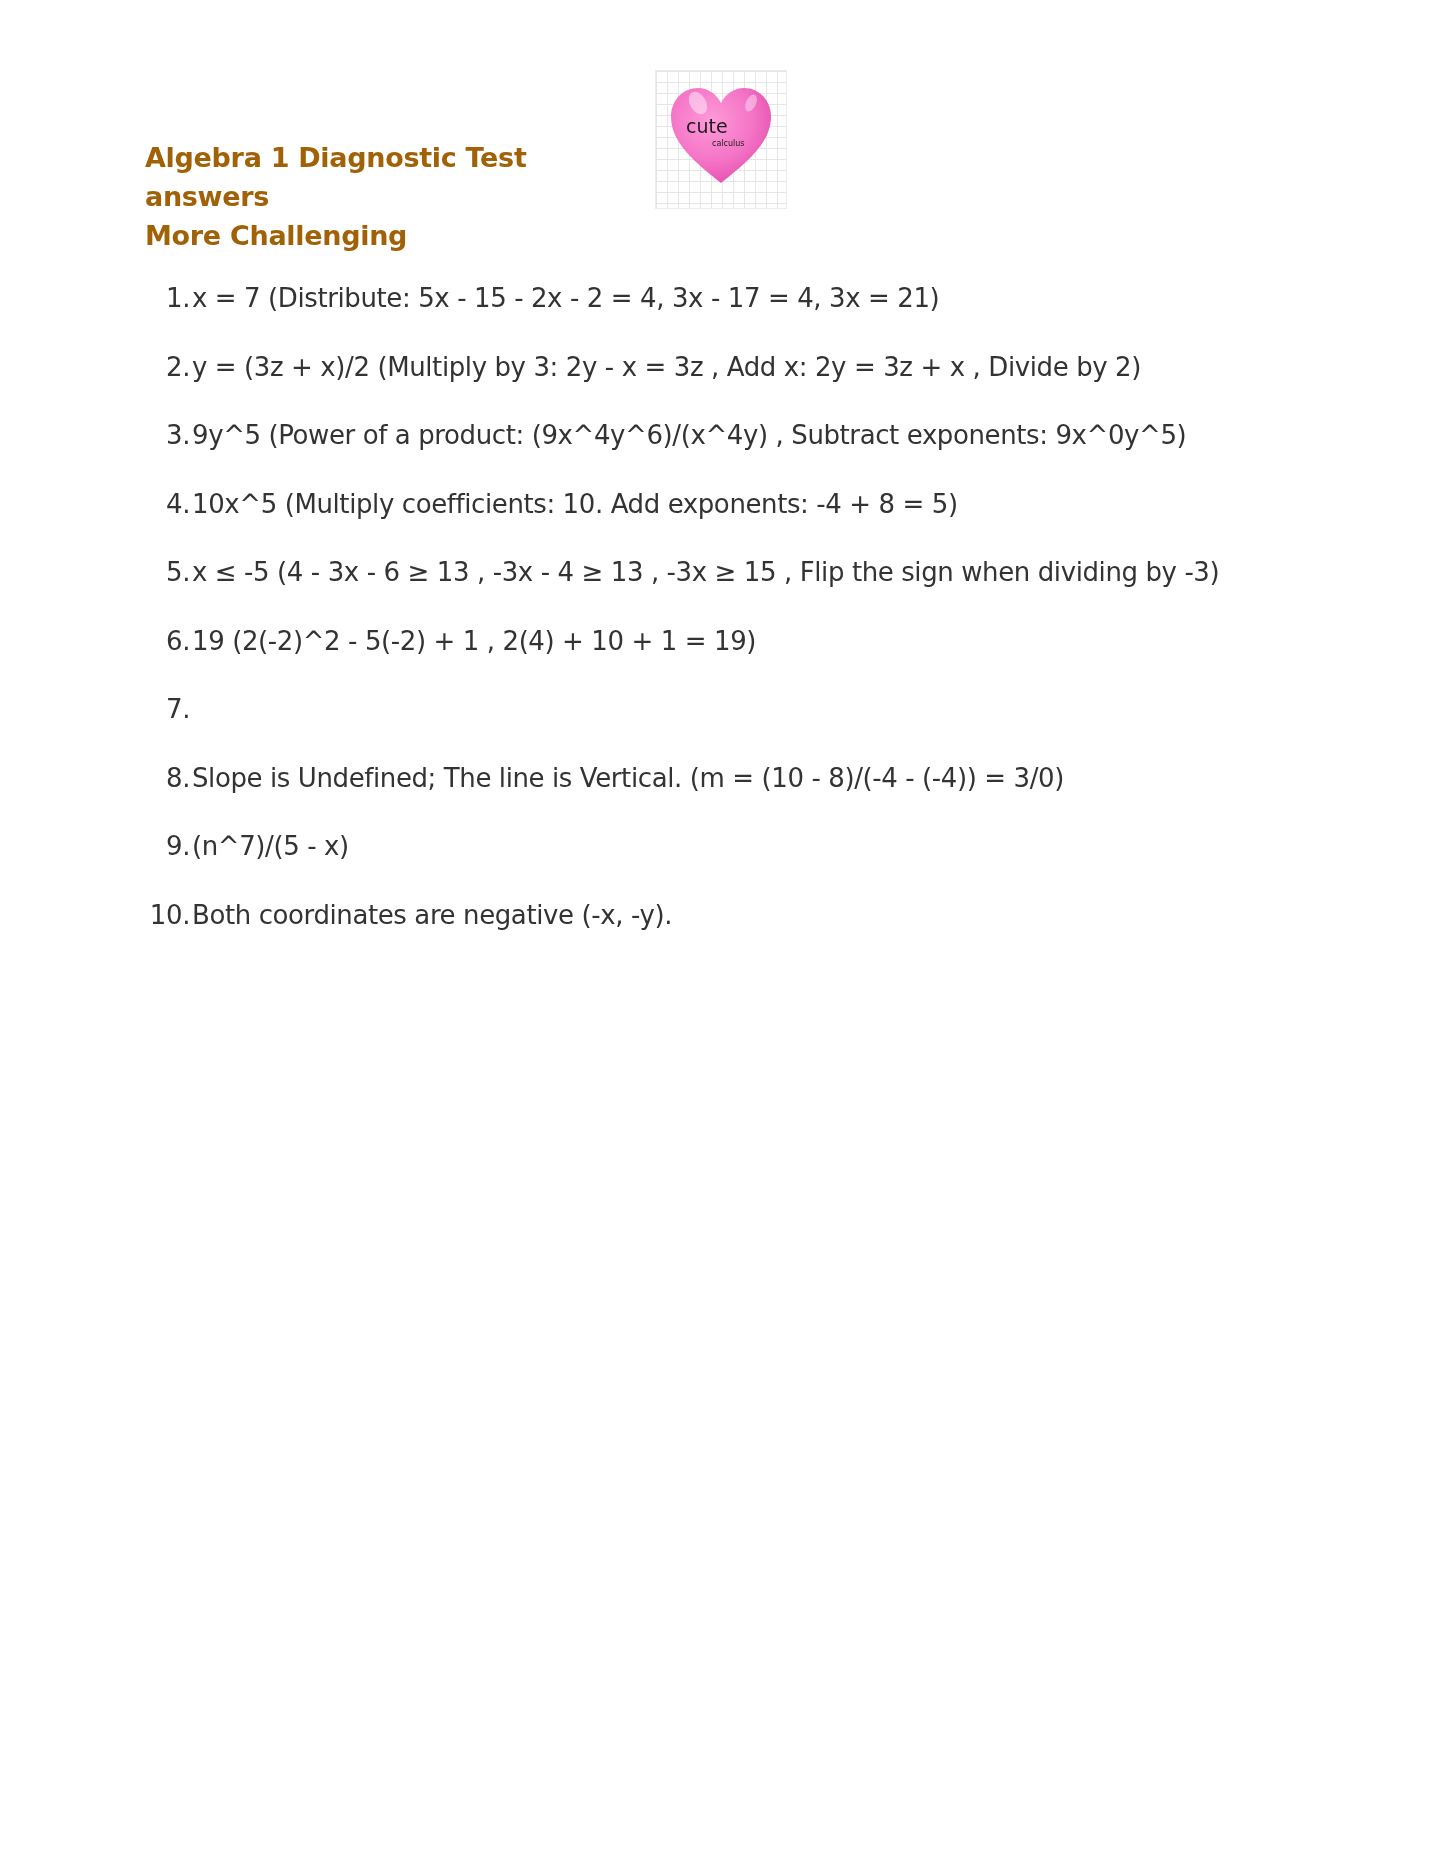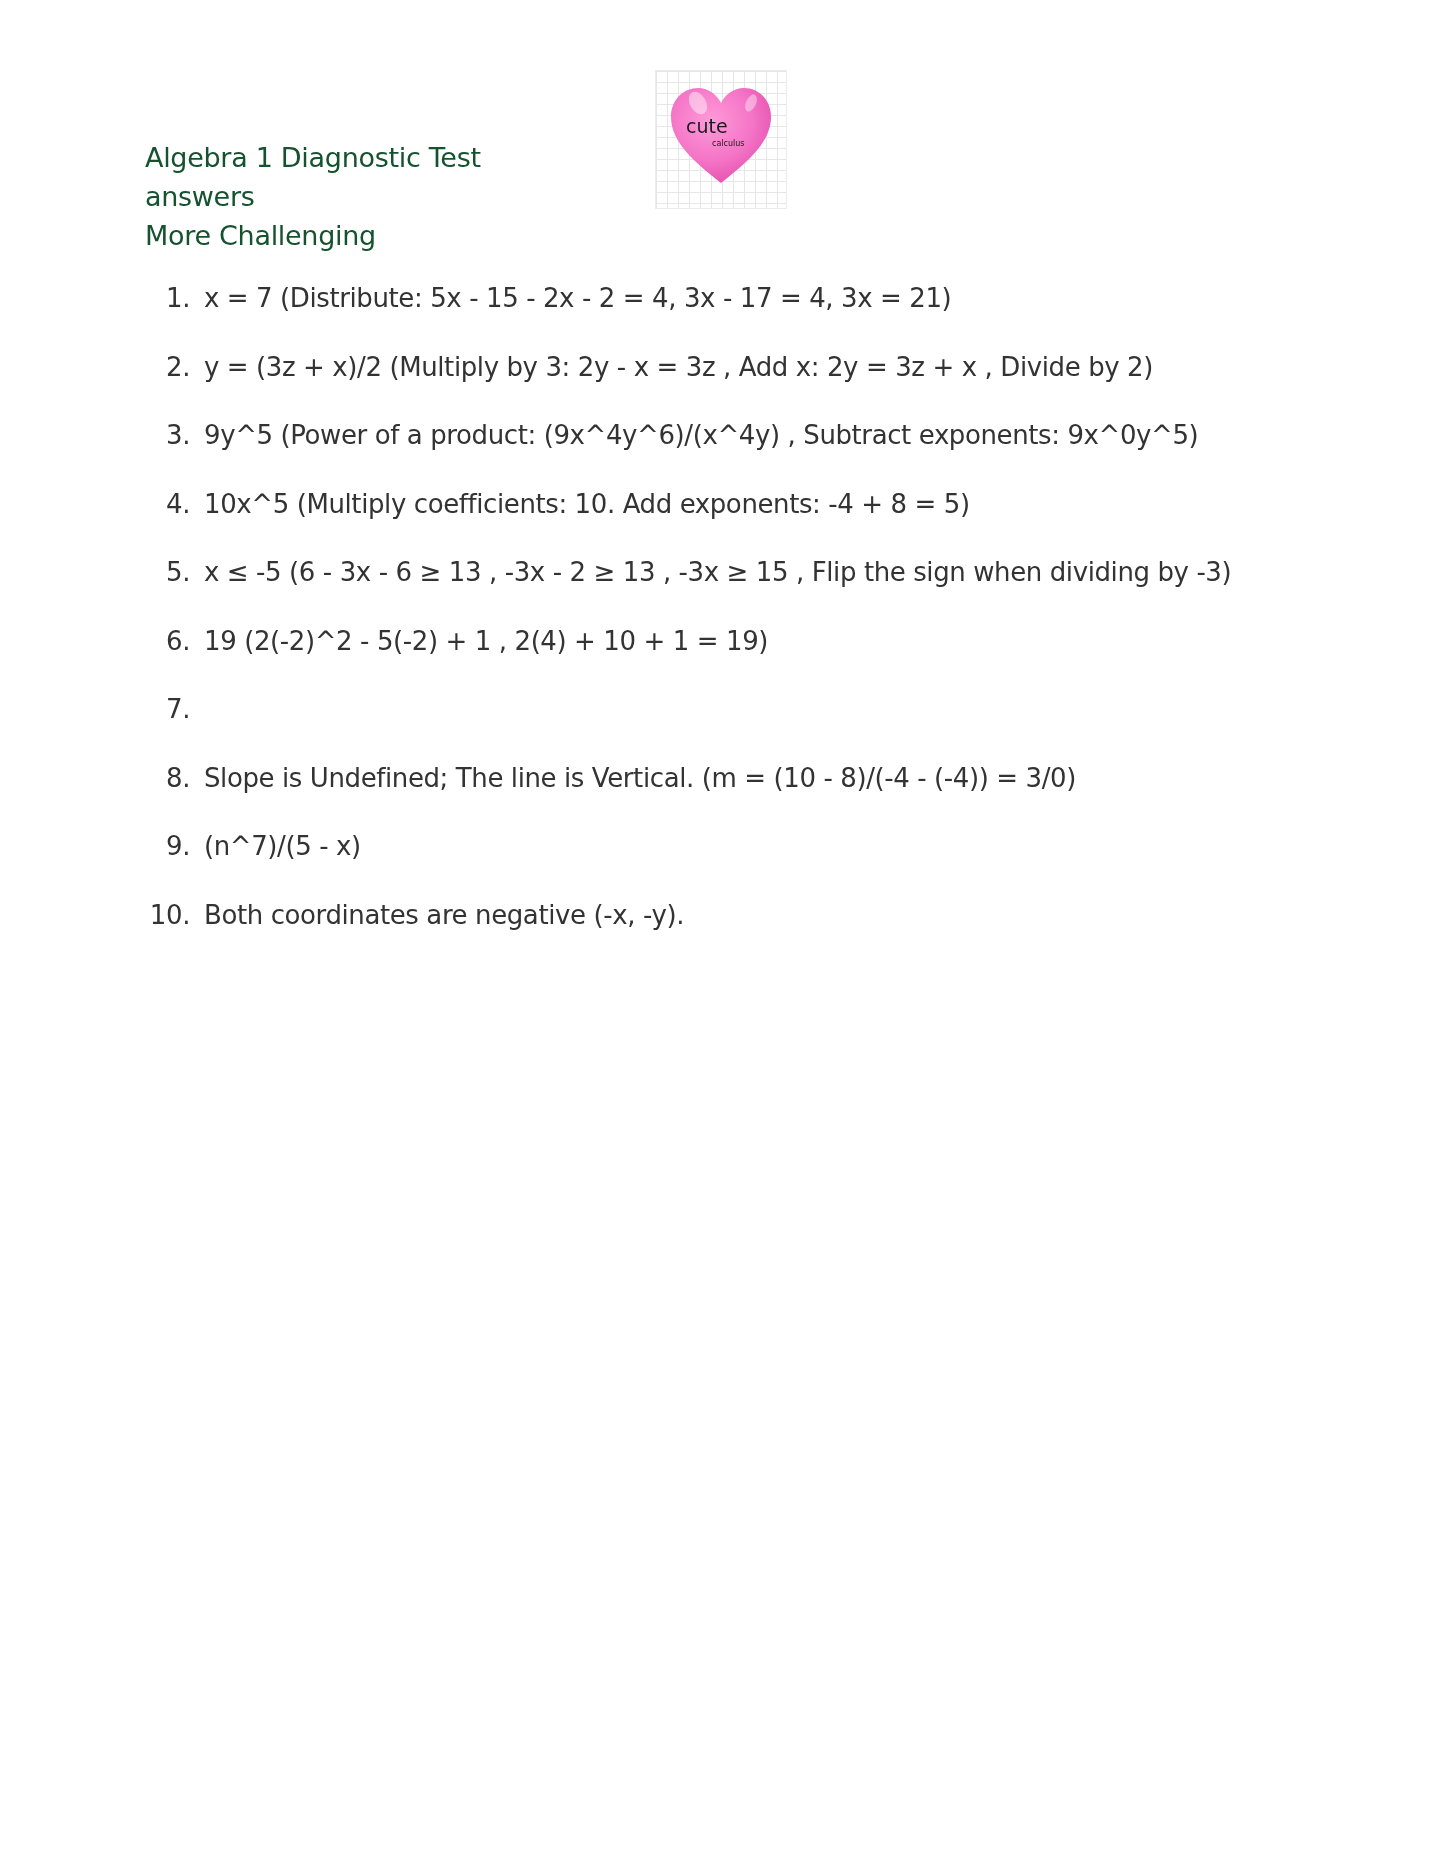--- a/index.html
+++ b/index.html
@@ -1,32 +1,32 @@
 <!DOCTYPE html>
 <html><head>
 <meta charset="utf-8">
 <style>
   html, body { margin: 0; padding: 0; background: #ffffff; }
   body { width: 1445px; height: 1871px; position: relative; overflow: hidden;
          font-family: "DejaVu Sans", sans-serif; color: #333333; }
-  .title { position: absolute; left: 145px; top: 138px; font-weight: normal;
-           font-size: 27px; line-height: 39px; color: #14532d; letter-spacing: -0.3px; }
+  .title { position: absolute; left: 145px; top: 138px; font-weight: bold;
+           font-size: 27px; line-height: 39px; color: #a16207; letter-spacing: -0.3px; }
   .title div { white-space: nowrap; }
   .logo { position: absolute; left: 655px; top: 70px; width: 132px; height: 139px;
           background-color: #ffffff;
           background-image:
             linear-gradient(#e6e6e6 1px, transparent 1px),
             linear-gradient(90deg, #e6e6e6 1px, transparent 1px);
           background-size: 11px 11px; border: 1px solid #ececec; box-sizing: border-box; }
   .logo svg { position: absolute; left: 0; top: 0; }
   .answers { position: absolute; left: 0; top: 278px; width: 1445px; margin: 0; padding: 0; list-style: none; }
   .answer { position: relative; height: 68.5px; font-size: 26px; line-height: 40px;
             white-space: nowrap; color: #333333; letter-spacing: -0.4px; }
   .num { position: absolute; right: calc(1445px - 190px); top: 0; text-align: right; }
-  .txt { position: absolute; left: 204px; top: 0; }
+  .txt { position: absolute; left: 192px; top: 0; }
 </style>
 </head>
 <body>
 
 <div class="title">
   <div>Algebra 1 Diagnostic Test</div>
   <div>answers</div>
   <div>More Challenging</div>
 </div>
 
@@ -59,21 +59,21 @@
   <li class="answer">
     <span class="num">3.</span>
     <span class="txt">9y^5 (Power of a product: (9x^4y^6)/(x^4y) , Subtract exponents: 9x^0y^5)</span>
   </li>
   <li class="answer">
     <span class="num">4.</span>
     <span class="txt">10x^5 (Multiply coefficients: 10. Add exponents: -4 + 8 = 5)</span>
   </li>
   <li class="answer">
     <span class="num">5.</span>
-    <span class="txt">x ≤ -5 (6 - 3x - 6 ≥ 13 , -3x - 2 ≥ 13 , -3x ≥ 15 , Flip the sign when dividing by -3)</span>
+    <span class="txt">x ≤ -5 (4 - 3x - 6 ≥ 13 , -3x - 4 ≥ 13 , -3x ≥ 15 , Flip the sign when dividing by -3)</span>
   </li>
   <li class="answer">
     <span class="num">6.</span>
     <span class="txt">19 (2(-2)^2 - 5(-2) + 1 , 2(4) + 10 + 1 = 19)</span>
   </li>
   <li class="answer">
     <span class="num">7.</span>
   </li>
   <li class="answer">
     <span class="num">8.</span>

